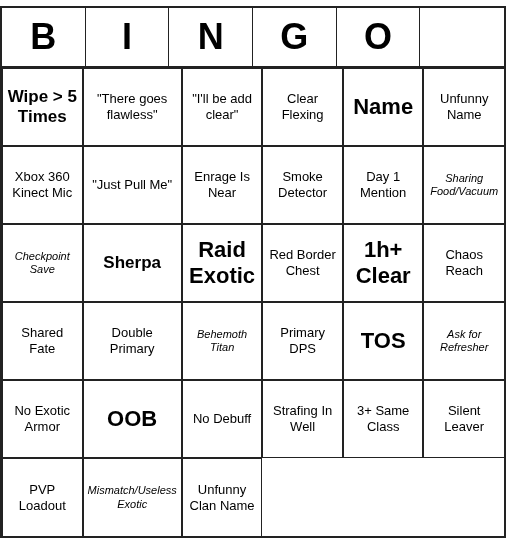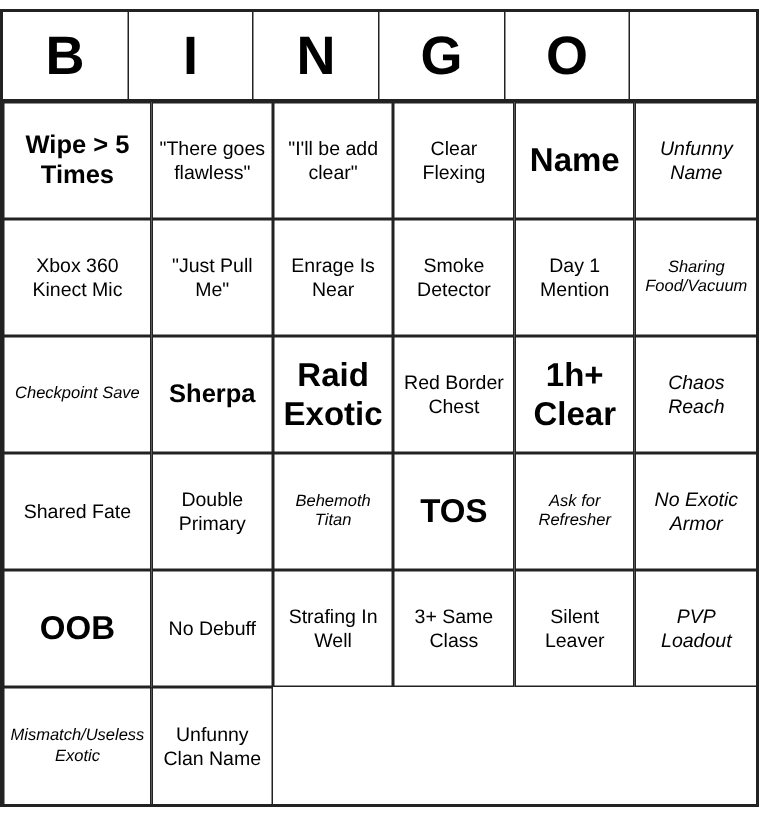--- a/index.html
+++ b/index.html
@@ -43,21 +43,20 @@
       align-items: center;
       justify-content: center;
       text-align: center;
       padding: 4px;
       font-size: 13px;
       line-height: 1.2;
       position: relative;
     }
     .bingo-cell:nth-child(6n) {
       border-right: none;
-      font-style: italic;
     }
     .bingo-cell:nth-child(n+31) {
       border-bottom: none;
     }
     .cell-large {
       font-size: 22px;
       font-weight: bold;
     }
     .cell-medium {
       font-size: 17px;
@@ -95,20 +94,21 @@
       <div class="bingo-cell cell-small">Sharing Food/Vacuum</div>
       <div class="bingo-cell cell-small">Checkpoint Save</div>
       <div class="bingo-cell cell-medium">Sherpa</div>
       <div class="bingo-cell cell-large">Raid Exotic</div>
       <div class="bingo-cell">Red Border Chest</div>
       <div class="bingo-cell cell-large">1h+ Clear</div>
       <div class="bingo-cell">Chaos Reach</div>
       <div class="bingo-cell">Shared Fate</div>
       <div class="bingo-cell">Double Primary</div>
       <div class="bingo-cell cell-small">Behemoth Titan</div>
+      <div class="bingo-cell">Primary DPS</div>
       <div class="bingo-cell cell-large">TOS</div>
       <div class="bingo-cell cell-small">Ask for Refresher</div>
       <div class="bingo-cell">No Exotic Armor</div>
       <div class="bingo-cell cell-large">OOB</div>
       <div class="bingo-cell">No Debuff</div>
       <div class="bingo-cell">Strafing In Well</div>
       <div class="bingo-cell">3+ Same Class</div>
       <div class="bingo-cell">Silent Leaver</div>
       <div class="bingo-cell">PVP Loadout</div>
       <div class="bingo-cell cell-small">Mismatch/Useless Exotic</div>

